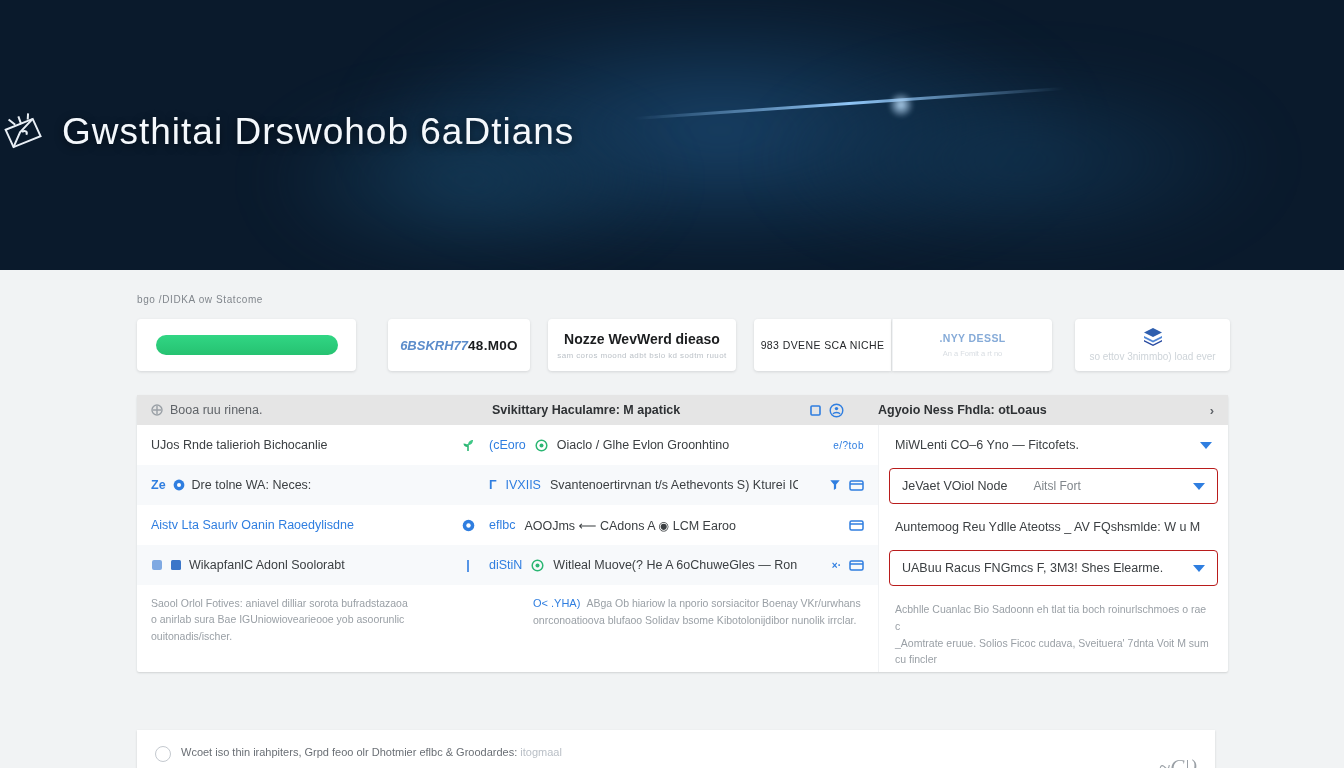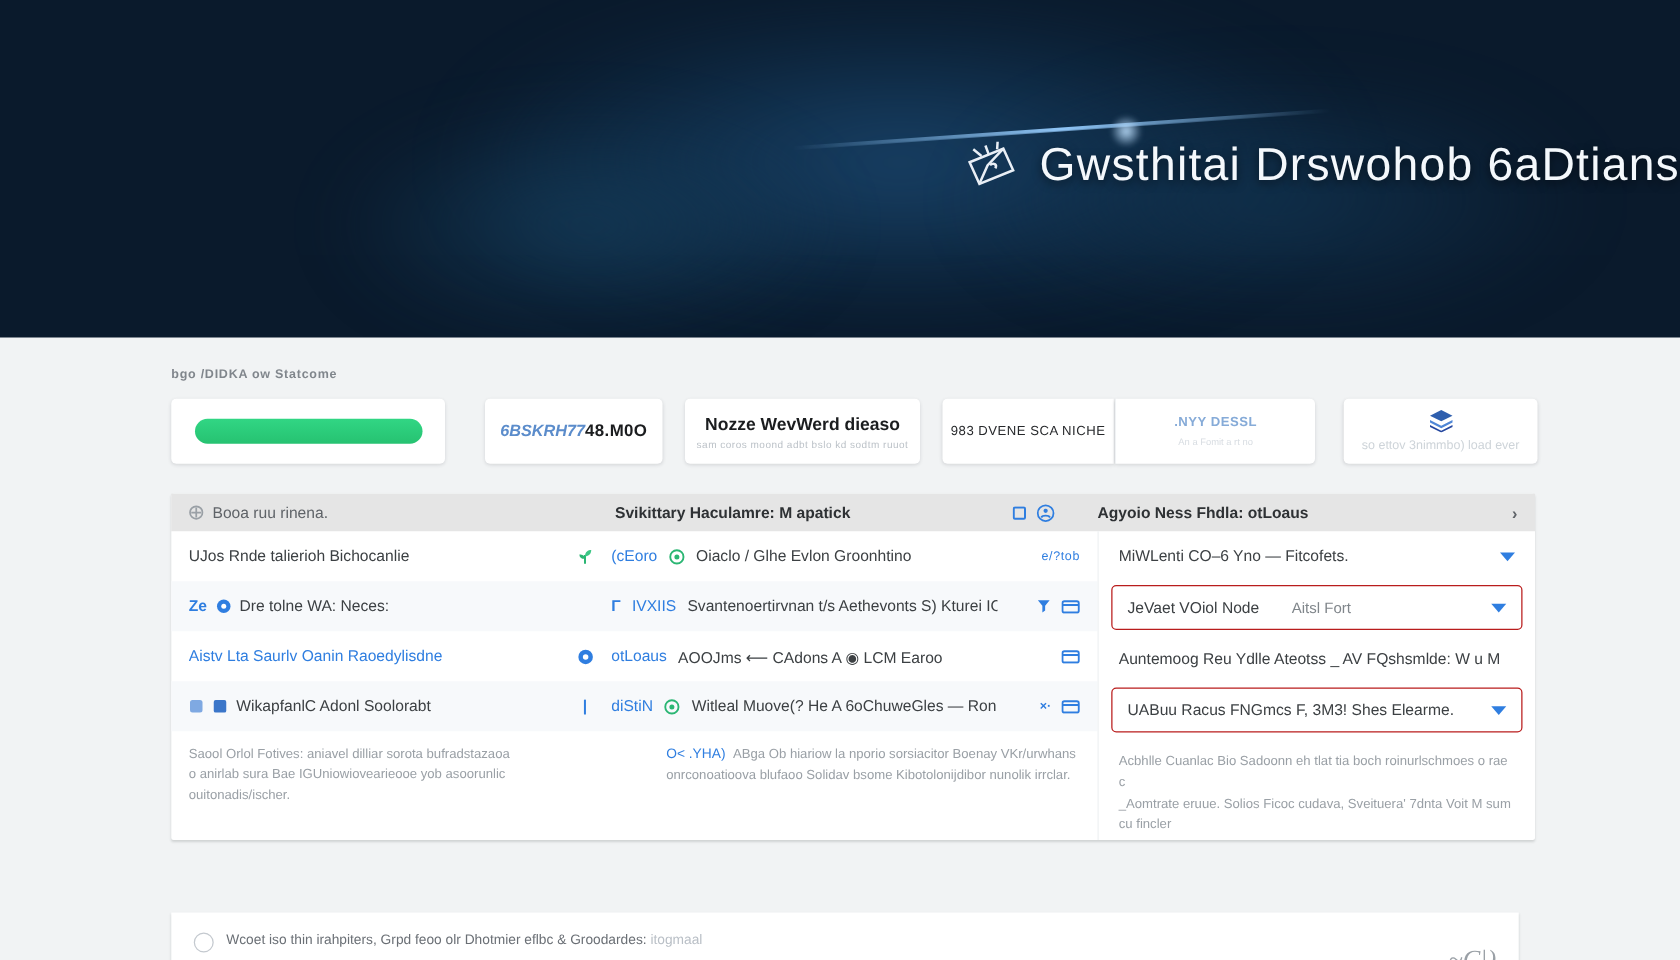--- a/index.html
+++ b/index.html
@@ -7,42 +7,42 @@
     width:1344px;height:768px;overflow:hidden;
     background:#f1f3f4;
     font-family:"Liberation Sans",sans-serif;
     color:#3c4043;
   }
   
   .hero{
     position:relative;height:270px;overflow:hidden;
     background:linear-gradient(180deg,#060d18 0%,#0b1c30 45%,#0e2档 60%,#0a1a2c 100%);
     background-color:#0a1a2c;
-    display:flex;align-items:center;justify-content:flex-end;
+    display:flex;align-items:center;justify-content:flex-start;
   }
   .hero .blob{position:absolute;border-radius:50%;filter:blur(28px);opacity:.8}
   .blob1{width:720px;height:260px;left:360px;top:0;background:radial-gradient(ellipse at center,#1d4d78 0%,rgba(19,58,92,.55) 45%,transparent 72%)}
   .blob2{width:420px;height:180px;left:260px;top:90px;background:radial-gradient(ellipse at center,#16405f 0%,transparent 70%)}
   .blob3{width:520px;height:200px;left:760px;top:60px;background:radial-gradient(ellipse at center,#123654 0%,transparent 70%)}
   .streak{
     position:absolute;right:280px;top:102px;width:430px;height:3px;
     background:linear-gradient(90deg,transparent,rgba(150,205,255,.95),transparent);
     transform:rotate(-4deg);filter:blur(.6px);
   }
   .streak-glow{position:absolute;right:430px;top:92px;width:26px;height:26px;border-radius:50%;
     background:radial-gradient(circle,rgba(190,225,255,.95),transparent 70%);filter:blur(2px)}
   .hero-title-row{position:relative;display:flex;align-items:center;gap:16px;z-index:2;margin-top:-6px}
   .hero-title{
     color:#f4f8fc;font-size:37px;font-weight:500;letter-spacing:1px;margin:0;
     text-shadow:0 2px 8px rgba(0,0,0,.55);
   }
   .hero-logo{width:46px;height:40px;transform:rotate(-6deg)}
   
   .stats{padding:24px 0 0 137px}
-  .section-label{font-size:10px;font-weight:bold;color:#6d737a;letter-spacing:.6px;opacity:.85}
+  .section-label{font-size:10px;font-weight:normal;color:#6d737a;letter-spacing:.6px;opacity:.85}
   .cards{display:flex;margin-top:14px;align-items:stretch}
   .card{
     background:#fff;border-radius:4px;height:52px;
     box-shadow:0 1px 3px rgba(60,64,67,.16);
     display:flex;flex-direction:column;align-items:center;justify-content:center;
     text-align:center;
   }
   .card-1{width:219px;margin-right:32px}
   .card-2{width:142px;margin-right:18px}
   .card-3{width:188px;margin-right:18px}
@@ -264,21 +264,21 @@
           <div class="c-left">
               <span class="lnk">Aistv Lta Saurlv Oanin Raoedylisdne</span>
             </div>
           <div class="c-licon">
             <svg width="13" height="13" viewBox="0 0 13 13">
                 <circle cx="6.5" cy="6.5" r="5.8" fill="#2f7ee0"></circle>
                 <circle cx="6.5" cy="6.5" r="2.2" fill="#fff"></circle>
               </svg>
           </div>
           <div class="c-mid">
-            <span class="lnk">otLoaus</span>
+            <span class="lnk">eflbc</span>
             <span>AOOJms ⟵ CAdons A ◉ LCM Earoo</span>
           </div>
           <div class="c-right">
             <span>
               <svg width="15" height="11" viewBox="0 0 15 11" fill="none" stroke="#2f7ee0" stroke-width="1.5">
                   <rect x="1" y="1" width="13" height="9" rx="1.5"></rect>
                   <path d="M1 4 h13"></path>
                 </svg>
             </span>
           </div>

